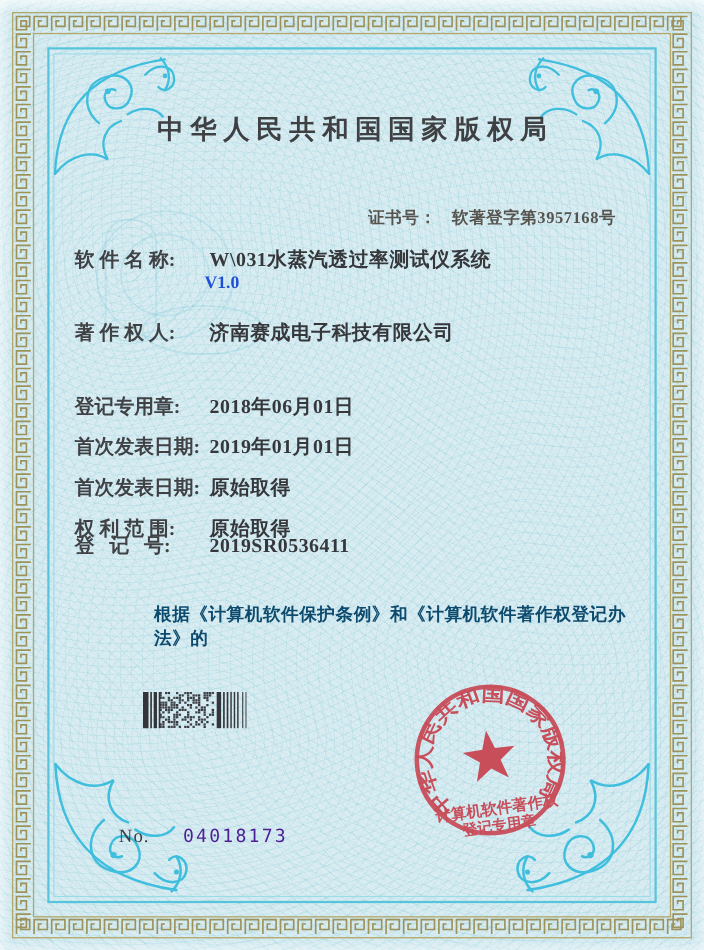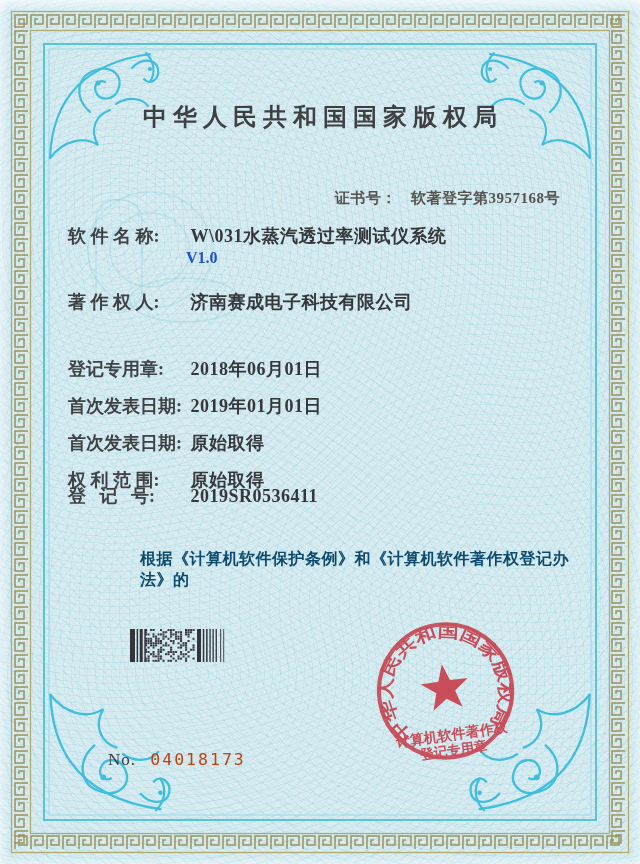--- a/index.html
+++ b/index.html
@@ -50,21 +50,21 @@
     color:#0c4a6e;letter-spacing:.5px;margin-left:40px;}
   .stmt.indent{padding-left:32px;}
 
   .issue-date{position:absolute;left:388px;top:743px;font-size:18px;font-weight:bold;
     color:#4c4e53;letter-spacing:1px;z-index:2;}
   .seal{position:absolute;left:368px;top:616px;width:156px;height:156px;z-index:3;
     mix-blend-mode:multiply;opacity:.92;transform:rotate(-8deg);}
   .serial{position:absolute;left:108px;top:750px;font-size:17px;color:#3b3b40;}
   .serial .no-label{font-weight:normal;letter-spacing:1px;}
   .serial .no-value{font-family:"DejaVu Sans Mono","Liberation Mono",monospace;
-    color:#c2410c;letter-spacing:2px;margin-left:10px;font-size:16.5px;}
+    color:#4c1d95;letter-spacing:2px;margin-left:26px;font-size:16.5px;}
   .barcode{position:absolute;left:130px;top:629px;z-index:2;}
 </style>
 </head>
 <body>
 
 <div class="page">
 
   <svg class="frame" width="640" height="864" viewBox="0 0 640 864">
     <defs>
 

